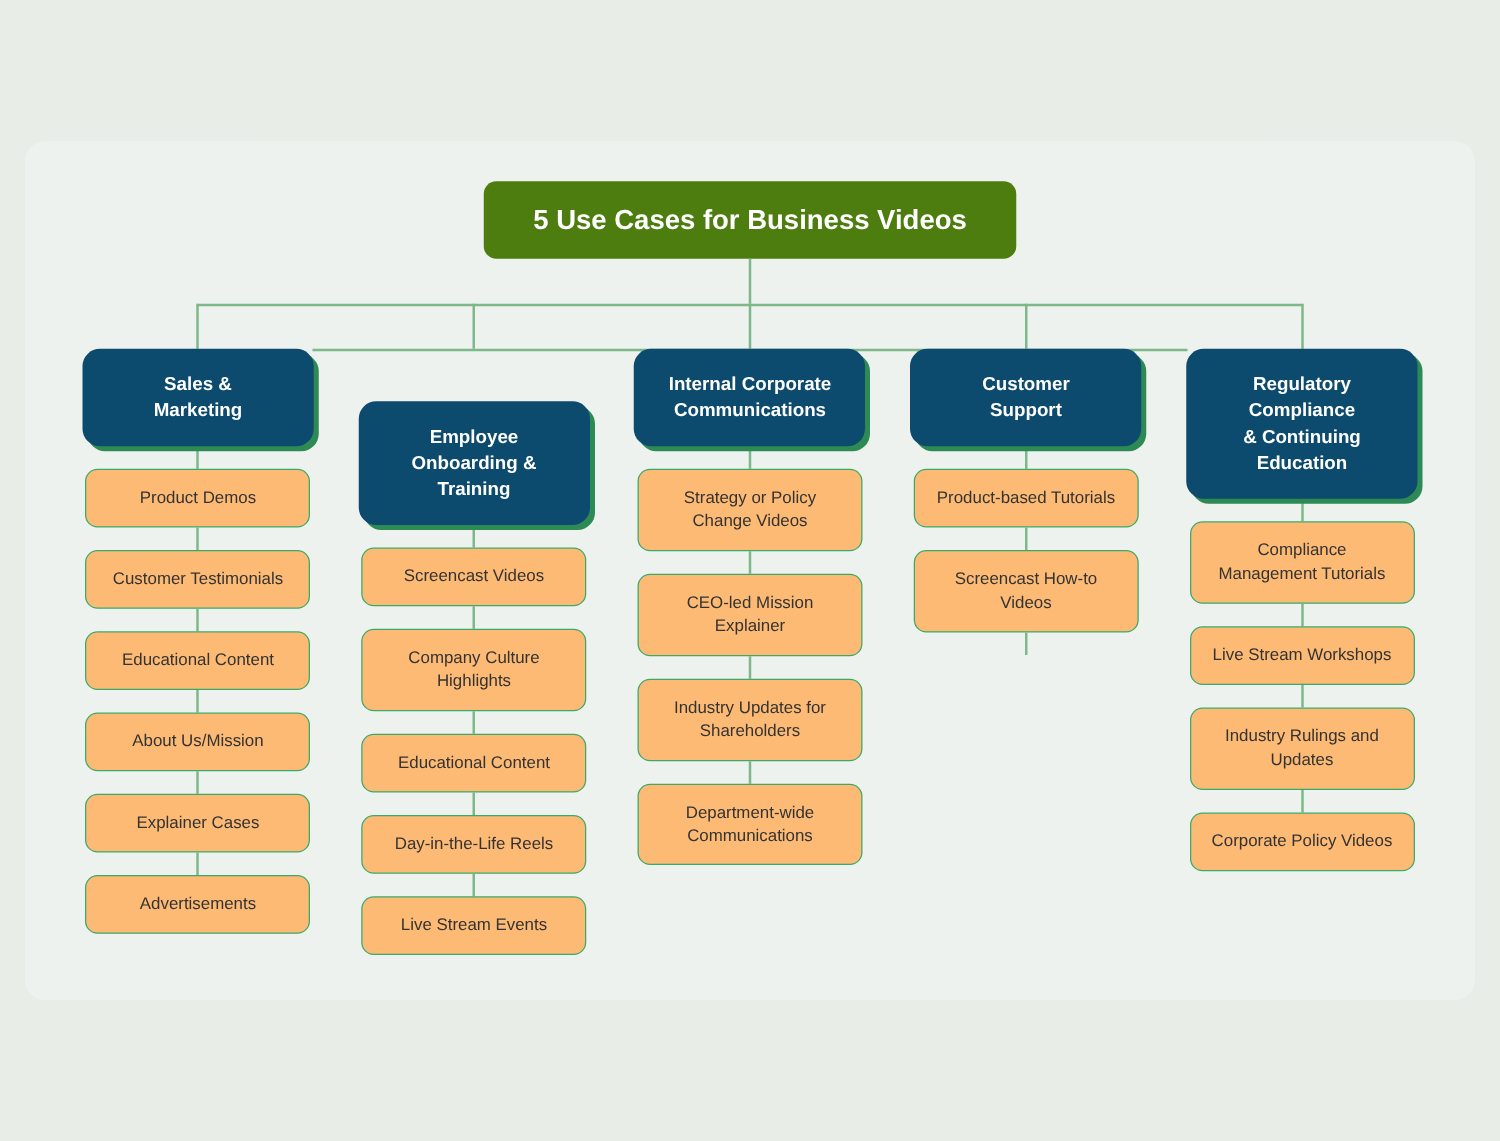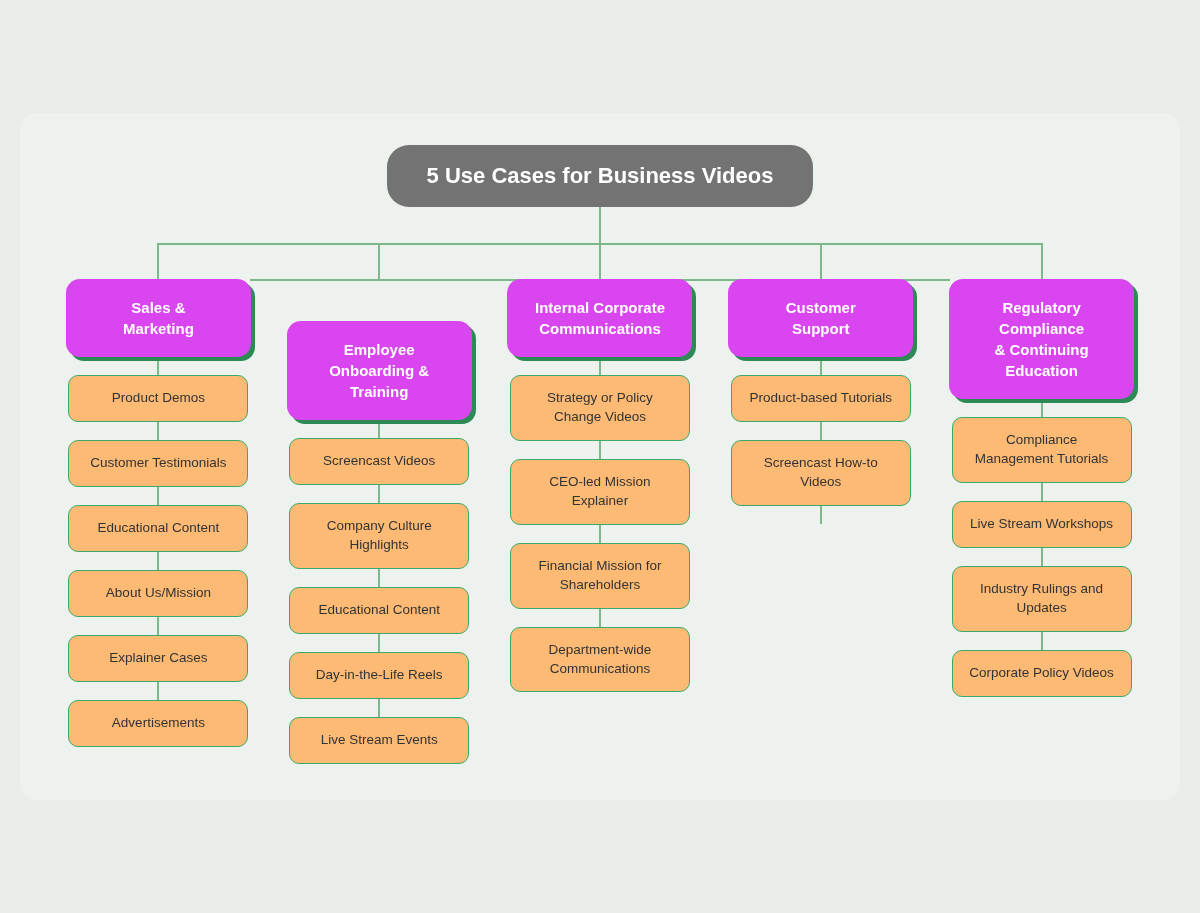--- a/index.html
+++ b/index.html
@@ -16,23 +16,23 @@
 
     .diagram-container {
       background: #eef2ee;
       border-radius: 16px;
       padding: 32px 28px 36px 28px;
       max-width: 1160px;
       width: 100%;
     }
 
     .title-box {
-      background: #737373;
+      background: #4d7c0f;
       color: white;
-      border-radius: 22px;
+      border-radius: 10px;
       padding: 18px 40px;
       text-align: center;
       margin: 0 auto 0 auto;
       display: inline-block;
       width: auto;
       max-width: 520px;
     }
 
     .title-box span {
       font-size: 22px;
@@ -49,21 +49,21 @@
     
     .col-top-line {
       width: 2px;
       height: 36px;
       background: #7db88a;
       flex-shrink: 0;
     }
 
     
     .green-card {
-      background: #d946ef;
+      background: #0c4a6e;
       color: white;
       border-radius: 14px;
       padding: 18px 8px;
       text-align: center;
       font-size: 15px;
       font-weight: 700;
       width: 185px;
       position: relative;
       box-shadow: 4px 4px 0 #2d8a54;
       line-height: 1.4;
@@ -188,21 +188,21 @@
         <div class="col-unit">
           <div class="col-top-line"></div>
           <div class="green-card" style="white-space: pre-line;">Internal Corporate
 Communications</div>
           <div class="col-children">
             <div class="v-line"></div>
             <div class="white-card">Strategy or Policy Change Videos</div>
             <div class="v-line"></div>
             <div class="white-card">CEO-led Mission Explainer</div>
             <div class="v-line"></div>
-            <div class="white-card">Financial Mission for Shareholders</div>
+            <div class="white-card">Industry Updates for Shareholders</div>
             <div class="v-line"></div>
             <div class="white-card">Department-wide Communications</div>
           </div>
         </div>
         <div class="col-unit">
           <div class="col-top-line"></div>
           <div class="green-card" style="white-space: pre-line;">Customer
 Support</div>
           <div class="col-children">
             <div class="v-line"></div>

